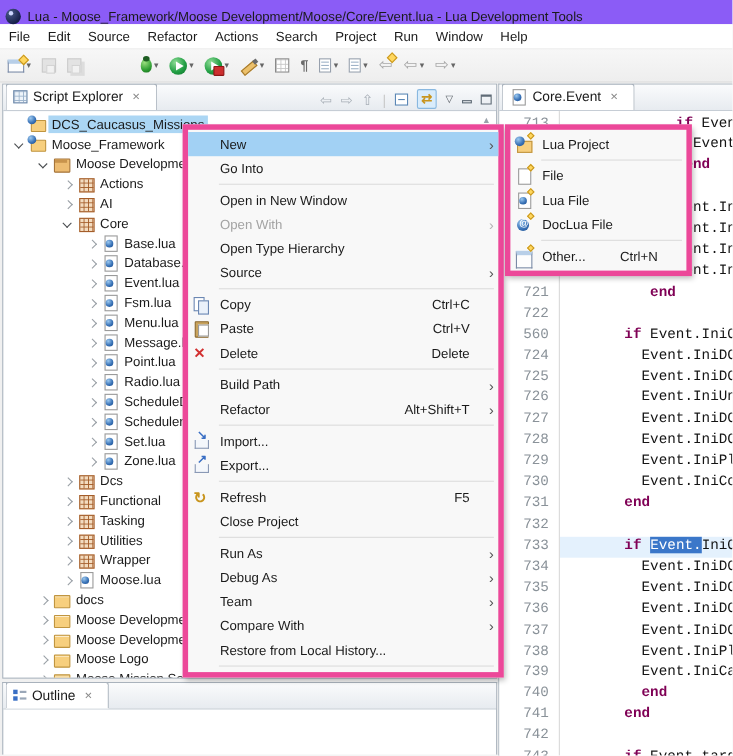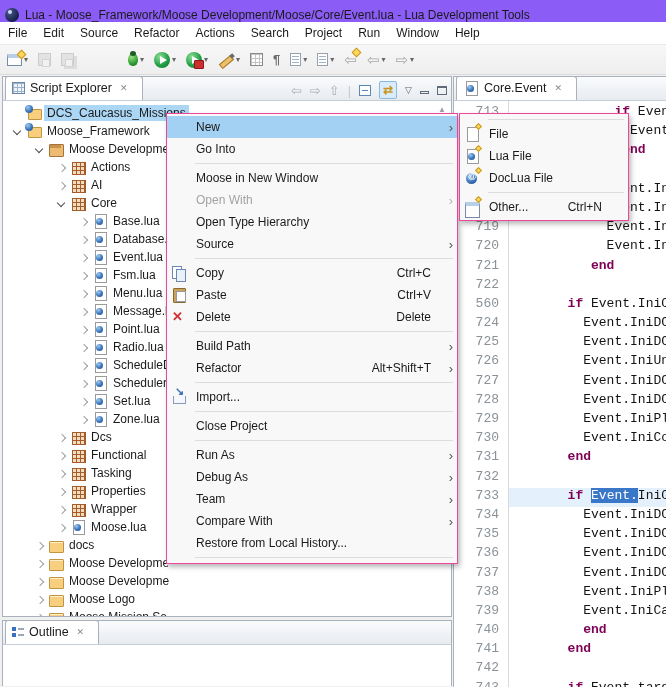--- a/index.html
+++ b/index.html
@@ -79,21 +79,21 @@
   .codewrap { position:absolute; left:0; top:24px; right:0; bottom:0; display:flex; background:#fff; overflow:hidden; }
   .gutter { width:55px; border-right:1px solid #d9d9d9; padding-top:3px; flex:0 0 55px;}
   .gln { height:19.2px; line-height:19.2px; font:13px "Liberation Mono",monospace; color:#8a9299; text-align:right; padding-right:9px; }
   .codecol { flex:1; padding-top:3px; overflow:hidden; }
   .cln { height:19.2px; line-height:19.2px; white-space:pre; font:13px "Liberation Mono",monospace; color:#141414; padding-left:4px; }
   .cln.cur { background:#e4f1fd; }
   .kw { color:#7f0055; font-weight:bold; }
   .selword { background:#3b77c9; color:#fff; }
 
   
-  .menu { position:absolute; background:#f8f8f8; border:1px solid #ec4899; box-shadow:2px 3px 5px rgba(0,0,0,.28); padding:2px 0; font-size:12px; z-index:10; }
+  .menu { position:absolute; background:#f8f8f8; border:5px solid #ec4899; box-shadow:2px 3px 5px rgba(0,0,0,.28); padding:2px 0; font-size:12px; z-index:10; }
   .ctx { left:166px; top:113px; width:292px; }
   .sub { left:459px; top:113px; width:170px; z-index:11; }
   .mitem { height:22px; display:flex; align-items:center; padding:0 4px 0 4px; }
   .mitem.hl { background:#a2d1f4; }
   .mitem.dis { color:#a3a3a3; }
   .mlabel { margin-left:0; }
   .mshort { margin-left:auto; padding-right:10px; }
   .marrow { flex:0 0 12px; text-align:right; color:#555; font-size:13px; }
   .mitem.dis .marrow { color:#b5b5b5; }
   .msep { height:1px; background:#dcdcdc; margin:3px 4px 3px 28px; }
@@ -318,21 +318,21 @@
         <span class="tlabel">Functional</span>
       </div>
       <div class="trow" style="padding-left: 52px;">
         <span class="ar ar-r"></span>
         <span class="tico ic-pkg"></span>
         <span class="tlabel">Tasking</span>
       </div>
       <div class="trow" style="padding-left: 52px;">
         <span class="ar ar-r"></span>
         <span class="tico ic-pkg"></span>
-        <span class="tlabel">Properties</span>
+        <span class="tlabel">Utilities</span>
       </div>
       <div class="trow" style="padding-left: 52px;">
         <span class="ar ar-r"></span>
         <span class="tico ic-pkg"></span>
         <span class="tlabel">Wrapper</span>
       </div>
       <div class="trow" style="padding-left: 52px;">
         <span class="ar ar-r"></span>
         <span class="tico ic-luafile"></span>
         <span class="tlabel">Moose.lua</span>
@@ -464,21 +464,21 @@
     </div>
     <div class="mitem">
       <span class="micon"></span>
       <span class="mlabel">Go Into</span>
       <span class="mshort"></span>
       <span class="marrow" style="visibility: hidden;">›</span>
     </div>
     <div class="msep"></div>
     <div class="mitem">
       <span class="micon"></span>
-      <span class="mlabel">Moose in New Window</span>
+      <span class="mlabel">Open in New Window</span>
       <span class="mshort"></span>
       <span class="marrow" style="visibility: hidden;">›</span>
     </div>
     <div class="mitem dis">
       <span class="micon"></span>
       <span class="mlabel">Open With</span>
       <span class="mshort"></span>
       <span class="marrow">›</span>
     </div>
     <div class="mitem">
@@ -525,21 +525,33 @@
       <span class="mshort">Alt+Shift+T</span>
       <span class="marrow">›</span>
     </div>
     <div class="msep"></div>
     <div class="mitem">
       <span class="micon mi-import"></span>
       <span class="mlabel">Import...</span>
       <span class="mshort"></span>
       <span class="marrow" style="visibility: hidden;">›</span>
     </div>
-    <div class="msep"></div>
+    <div class="mitem">
+      <span class="micon mi-export"></span>
+      <span class="mlabel">Export...</span>
+      <span class="mshort"></span>
+      <span class="marrow" style="visibility: hidden;">›</span>
+    </div>
+    <div class="msep"></div>
+    <div class="mitem">
+      <span class="micon mi-refresh"></span>
+      <span class="mlabel">Refresh</span>
+      <span class="mshort">F5</span>
+      <span class="marrow" style="visibility: hidden;">›</span>
+    </div>
     <div class="mitem">
       <span class="micon"></span>
       <span class="mlabel">Close Project</span>
       <span class="mshort"></span>
       <span class="marrow" style="visibility: hidden;">›</span>
     </div>
     <div class="msep"></div>
     <div class="mitem">
       <span class="micon"></span>
       <span class="mlabel">Run As</span>
@@ -568,20 +580,28 @@
       <span class="micon"></span>
       <span class="mlabel">Restore from Local History...</span>
       <span class="mshort"></span>
       <span class="marrow" style="visibility: hidden;">›</span>
     </div>
     <div class="msep"></div>
   </div>
 
 <div class="menu sub">
 
+<div class="mitem">
+      <span class="nicon ic2-luaproj">
+        <span class="star"></span>
+      </span>
+      <span class="mlabel">Lua Project</span>
+      <span class="mshort"></span>
+      <span class="marrow"></span>
+    </div>
     <div class="msep"></div>
     <div class="mitem">
       <span class="nicon ic2-file">
         <span class="star"></span>
       </span>
       <span class="mlabel">File</span>
       <span class="mshort"></span>
       <span class="marrow"></span>
     </div>
     <div class="mitem">

